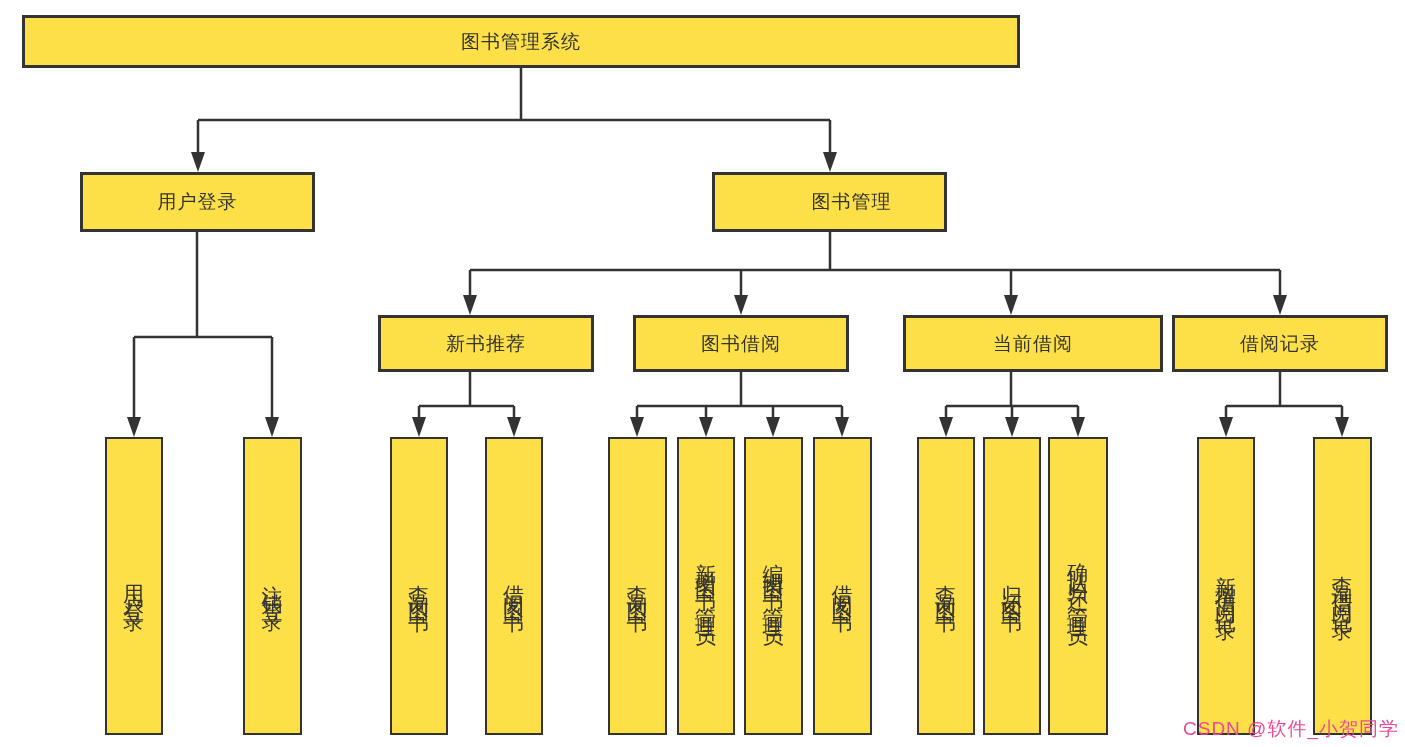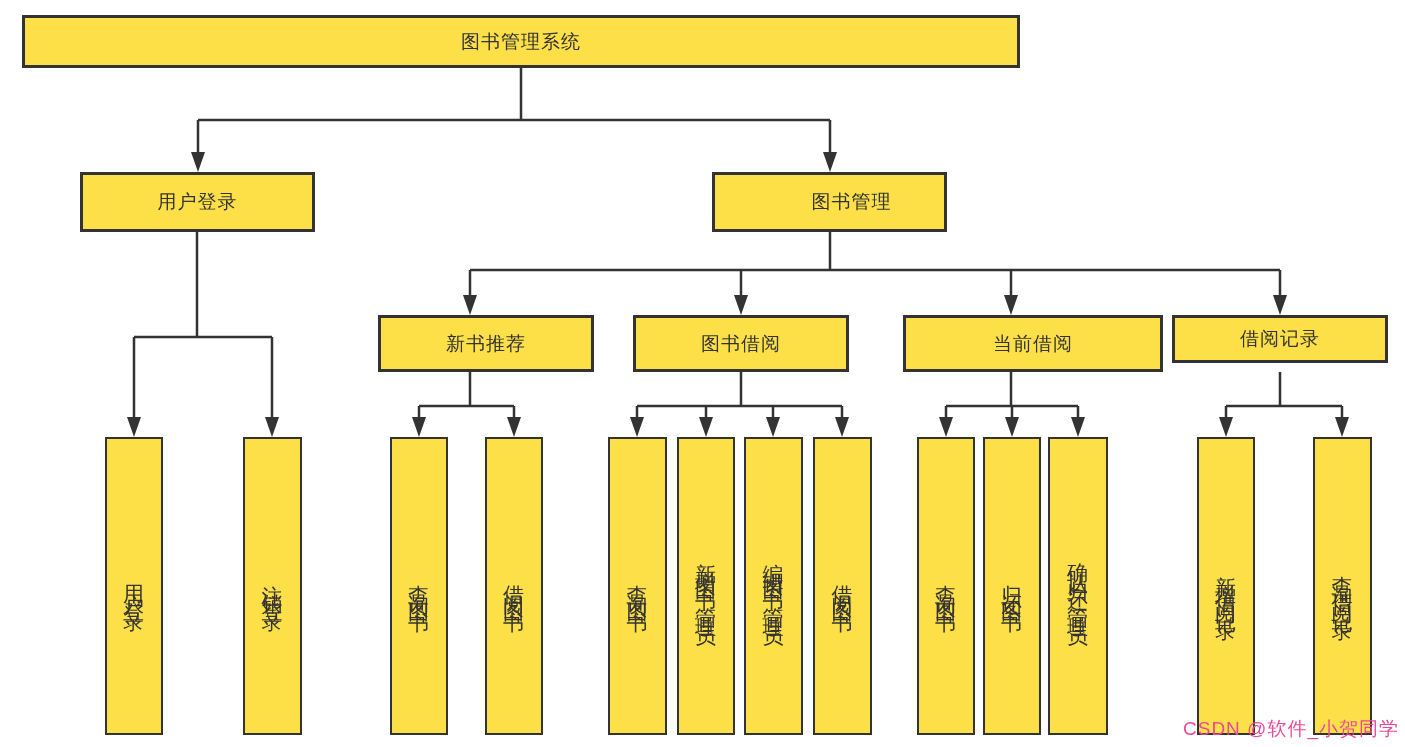--- a/index.html
+++ b/index.html
@@ -118,21 +118,21 @@
 
   <div class="node h-node" style="left:362px; top:315px; width:216px; height:57px;margin-left:16px;">
     <span>新书推荐</span>
   </div>
   <div class="node h-node" style="left:633px; top:315px; width:216px; height:57px;text-align:right;">
     <span>图书借阅</span>
   </div>
   <div class="node h-node" style="left:903px; top:315px; width:260px; height:57px;">
     <span>当前借阅</span>
   </div>
-  <div class="node h-node" style="left:1172px; top:315px; width:216px; height:48px;">
+  <div class="node h-node" style="left:1172px; top:315px; width:216px; height:57px;">
     <span>借阅记录</span>
   </div>
 
   <div class="node leaf" style="left:105px; top:437px; width:58px; height:298px;">
     <span>用户登录</span>
   </div>
   <div class="node leaf" style="left:243px; top:437px; width:59px; height:298px;">
     <span>注销登录</span>
   </div>
 

